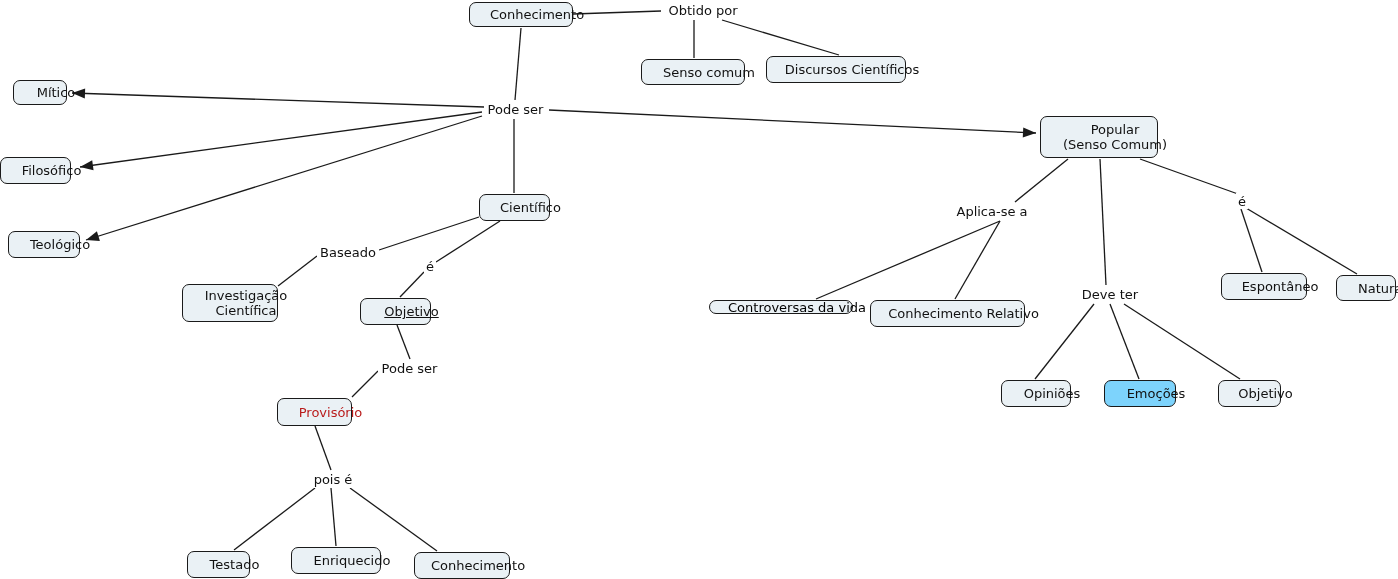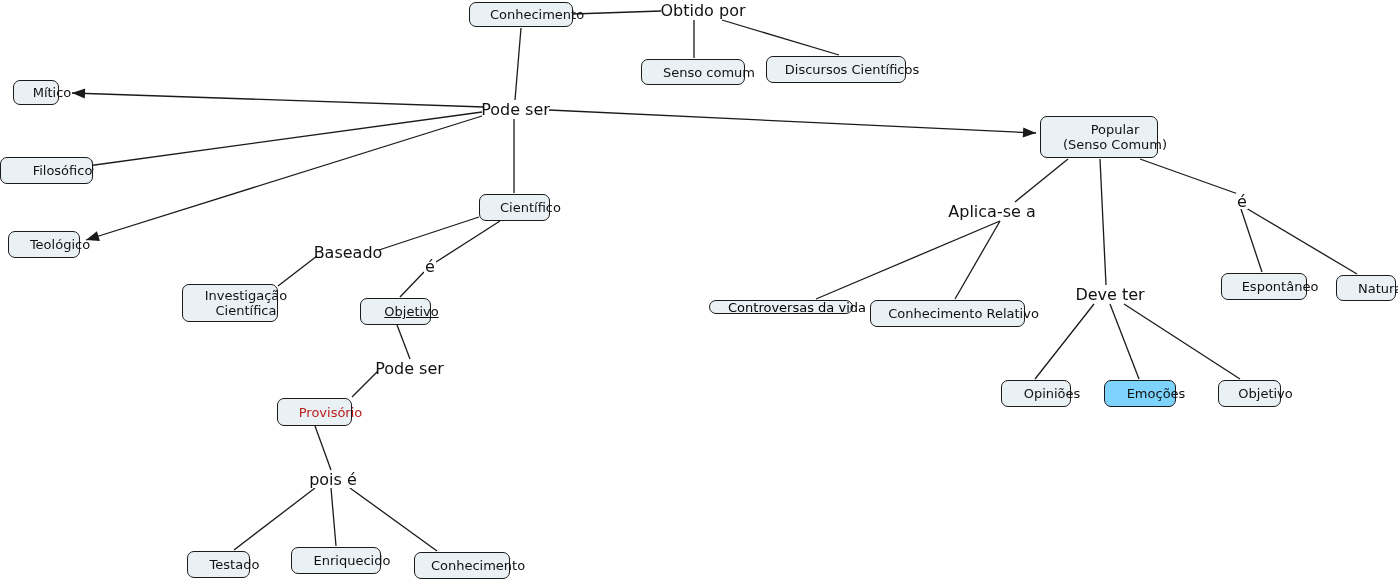--- a/index.html
+++ b/index.html
@@ -40,21 +40,21 @@
     padding-left: 32px;
   }
   .link-label {
     position: absolute;
     box-sizing: border-box;
     display: flex;
     align-items: center;
     justify-content: center;
     background: #ffffff;
     color: #111111;
-    font-size: 16px;
+    font-size: 13px;
     line-height: 15px;
     white-space: pre;
     z-index: 3;
     padding: 0 2px;
     text-align: center;
   }
 </style>
 </head>
 <body>
 
@@ -91,22 +91,22 @@
       <line x1="1110" y1="304" x2="1139" y2="379" stroke="#1a1a1a" stroke-width="1.3"></line>
       <line x1="1124" y1="304" x2="1240" y2="379" stroke="#1a1a1a" stroke-width="1.3"></line>
       <line x1="1140" y1="159" x2="1238" y2="194" stroke="#1a1a1a" stroke-width="1.3"></line>
       <line x1="1241" y1="209" x2="1262" y2="272" stroke="#1a1a1a" stroke-width="1.3"></line>
       <line x1="1246" y1="208" x2="1357" y2="274" stroke="#1a1a1a" stroke-width="1.3"></line>
     </svg>
   <div id="node-layer">
       <div class="node" style="left: 469px; top: 2px; width: 104px; height: 25px; background: rgb(234, 241, 245); border-color: rgb(26, 26, 26); color: rgb(17, 17, 17);">Conhecimento</div>
       <div class="node" style="left: 641px; top: 59px; width: 104px; height: 26px; background: rgb(234, 241, 245); border-color: rgb(26, 26, 26); color: rgb(17, 17, 17);">Senso comum</div>
       <div class="node" style="left: 766px; top: 56px; width: 140px; height: 27px; background: rgb(234, 241, 245); border-color: rgb(26, 26, 26); color: rgb(17, 17, 17);">Discursos Científicos</div>
-      <div class="node" style="left: 13px; top: 80px; width: 46px; height: 25px; background: rgb(234, 241, 245); border-color: rgb(26, 26, 26); color: rgb(17, 17, 17);">Mítico</div>
-      <div class="node" style="left: 0px; top: 157px; width: 93px; height: 27px; background: rgb(234, 241, 245); border-color: rgb(26, 26, 26); color: rgb(17, 17, 17);">Filosófico</div>
+      <div class="node" style="left: 13px; top: 80px; width: 54px; height: 25px; background: rgb(234, 241, 245); border-color: rgb(26, 26, 26); color: rgb(17, 17, 17);">Mítico</div>
+      <div class="node" style="left: 0px; top: 157px; width: 71px; height: 27px; background: rgb(234, 241, 245); border-color: rgb(26, 26, 26); color: rgb(17, 17, 17);">Filosófico</div>
       <div class="node" style="left: 8px; top: 231px; width: 72px; height: 27px; background: rgb(234, 241, 245); border-color: rgb(26, 26, 26); color: rgb(17, 17, 17);">Teológico</div>
       <div class="node" style="left: 479px; top: 194px; width: 71px; height: 27px; background: rgb(234, 241, 245); border-color: rgb(26, 26, 26); color: rgb(17, 17, 17);">Científico</div>
       <div class="node" style="left: 182px; top: 284px; width: 96px; height: 38px; background: rgb(234, 241, 245); border-color: rgb(26, 26, 26); color: rgb(17, 17, 17);">Investigação
 Científica</div>
       <div class="node" style="left: 360px; top: 298px; width: 71px; height: 27px; background: rgb(234, 241, 245); border-color: rgb(26, 26, 26); color: rgb(17, 17, 17); text-decoration: underline;">Objetivo</div>
       <div class="node" style="left: 277px; top: 398px; width: 75px; height: 28px; background: rgb(234, 241, 245); border-color: rgb(26, 26, 26); color: #b91c1c;">Provisório</div>
       <div class="node" style="left: 187px; top: 551px; width: 63px; height: 27px; background: rgb(234, 241, 245); border-color: rgb(26, 26, 26); color: rgb(17, 17, 17);">Testado</div>
       <div class="node" style="left: 291px; top: 547px; width: 90px; height: 27px; background: rgb(234, 241, 245); border-color: rgb(26, 26, 26); color: rgb(17, 17, 17);">Enriquecido</div>
       <div class="node" style="left: 414px; top: 552px; width: 96px; height: 27px; background: rgb(234, 241, 245); border-color: rgb(26, 26, 26); color: rgb(17, 17, 17);">Conhecimento</div>
       <div class="node" style="left: 1040px; top: 116px; width: 118px; height: 42px; background: rgb(234, 241, 245); border-color: rgb(26, 26, 26); color: rgb(17, 17, 17);">Popular

